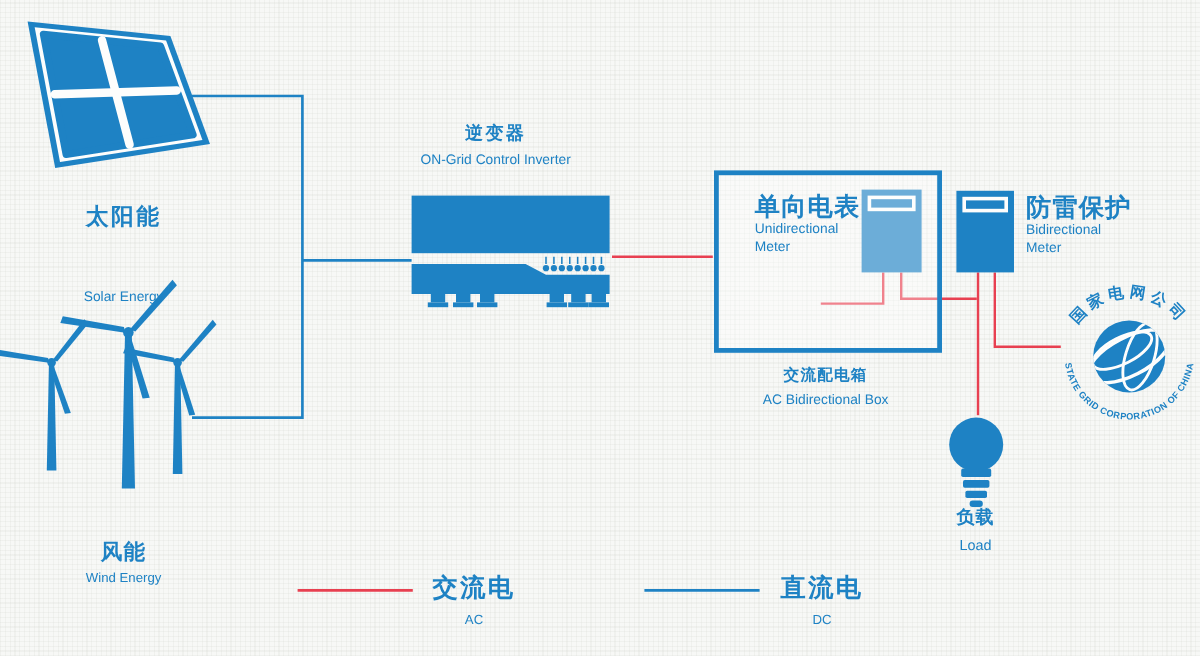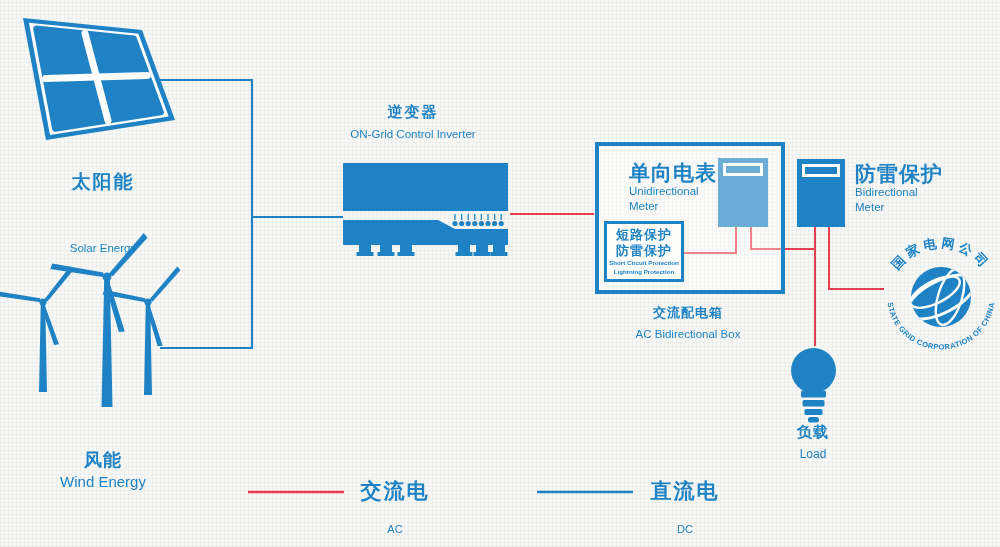--- a/index.html
+++ b/index.html
@@ -27,42 +27,42 @@
   .lbl .t{font-weight:bold;}
   .lbl .s{font-weight:normal;}
 
   
   .solar-label{left:13px;top:170px;width:180px;}
   .solar-label .t{font-size:19px;line-height:24px;letter-spacing:2px;}
   .solar-label .s{font-size:11.5px;line-height:20px;margin-top:44px;}
 
   .wind-label{left:13px;top:416px;width:180px;}
   .wind-label .t{font-size:18px;line-height:24px;letter-spacing:1px;margin-top:32px;}
-  .wind-label .s{font-size:15px;line-height:20px;}
+  .wind-label .s{font-size:11px;line-height:20px;}
 
   .inverter-label{left:303px;top:99px;width:220px;}
   .inverter-label .t{font-size:15px;line-height:26px;letter-spacing:2px;}
   .inverter-label .s{font-size:11.5px;line-height:18px;}
 
   .box-label{left:588px;top:300px;width:200px;}
   .box-label .t{font-size:13px;line-height:25px;letter-spacing:1px;}
   .box-label .s{font-size:11.5px;line-height:18px;}
 
   .meter-label{text-align:left;}
   .meter1-label{left:629px;top:162px;width:95px;}
   .meter2-label{left:855px;top:163px;width:95px;}
   .meter-label .t{font-size:21px;line-height:22px;letter-spacing:1px;}
   .meter-label .s{font-size:11.5px;line-height:14.5px;}
 
   .load-label{left:753px;top:421px;width:120px;}
   .load-label .t{font-size:15px;line-height:22px;letter-spacing:1px;}
   .load-label .s{font-size:12px;line-height:22px;}
 
   .legend-label .t{font-size:21px;line-height:26px;letter-spacing:2px;}
-  .legend-label .s{font-size:11px;line-height:26px;margin-top:12px;}
+  .legend-label .s{font-size:11px;line-height:26px;}
   .legend-ac-label{left:335px;top:478px;width:120px;}
   .legend-dc-label{left:625px;top:478px;width:120px;}
 
   
   .dist-box{
     left:595px;top:142px;width:190px;height:152px;
     border:4px solid var(--blue);
     background:rgba(255,255,255,.35);
   }
   .prot-box{
@@ -218,26 +218,20 @@
       <text font-size="7.6" font-weight="bold" fill="var(--blue)" letter-spacing="0.4">
         <textPath href="#arcBot" startOffset="50%" text-anchor="middle">STATE GRID CORPORATION OF CHINA</textPath>
       </text>
     </g>
 
     <path d="M248,492 H344" stroke="var(--red)" stroke-width="2.4"></path>
     <path d="M537,492 H633" stroke="var(--blue)" stroke-width="2.4"></path>
   </svg>
 
   <div class="abs dist-box"></div>
-  <div class="abs prot-box">
-    <div class="cn">短路保护</div>
-    <div class="cn">防雷保护</div>
-    <div class="en">Short Circuit Protection</div>
-    <div class="en">Lightning Protection</div>
-  </div>
 
   <div class="abs lbl solar-label">
     <div class="t">太阳能</div>
     <div class="s">Solar Energy</div>
   </div>
 
   <div class="abs lbl wind-label">
     <div class="t">风能</div>
     <div class="s">Wind Energy</div>
   </div>

